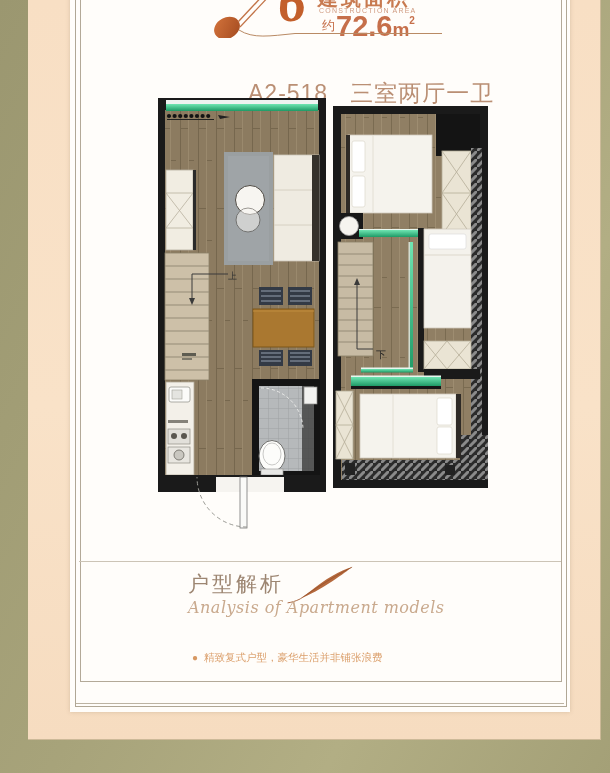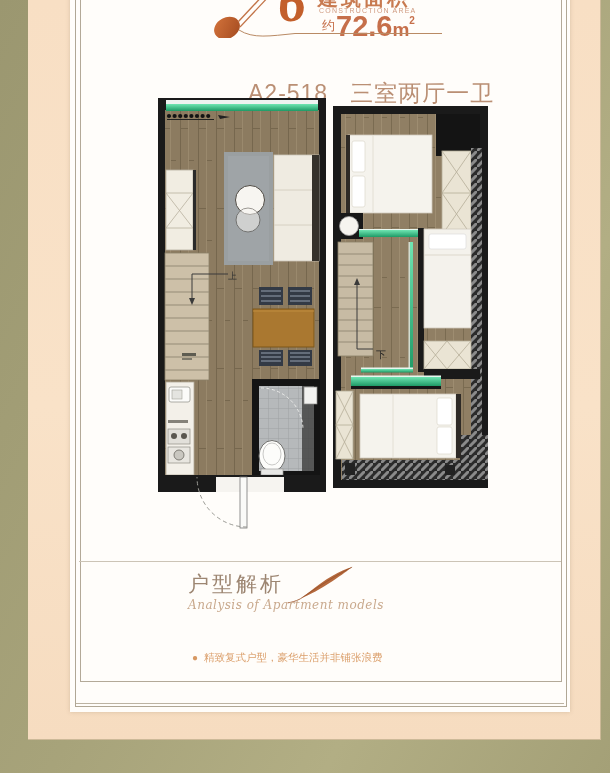--- a/index.html
+++ b/index.html
@@ -54,21 +54,21 @@
   .plan-left{position:absolute;left:158px;top:98px;width:170px;height:447px;}
   .plan-right{position:absolute;left:333px;top:103px;width:155px;height:387px;}
   
   .divider{position:absolute;left:79px;top:561px;width:482px;height:1px;background:#ccc4b6;}
   .card-rule{position:absolute;left:76px;top:703px;width:488px;height:1px;background:#bcb3a2;}
   .analysis-title{
     position:absolute;left:188px;top:570px;font-size:21px;letter-spacing:3px;
     color:#9d8672;font-family:"Liberation Serif",serif;
   }
   .analysis-subtitle{
-    position:absolute;left:188px;top:598px;font-size:12px;color:#c9a98d;
+    position:absolute;left:188px;top:598px;font-size:16px;color:#c9a98d;
     font-family:"DejaVu Serif",serif;font-style:italic;letter-spacing:.5px;white-space:nowrap;
   }
   .feather{position:absolute;left:286px;top:564px;width:70px;height:42px;}
   .bullet-list{position:absolute;left:192px;top:621px;margin-top:28px;}
   .bullet-item{
     color:#db9f6b;font-size:10.5px;line-height:16.5px;white-space:nowrap;
   }
   .bullet-marker{display:inline-block;margin-right:6px;color:#d79862;font-size:10px;}
 </style>
 </head>

